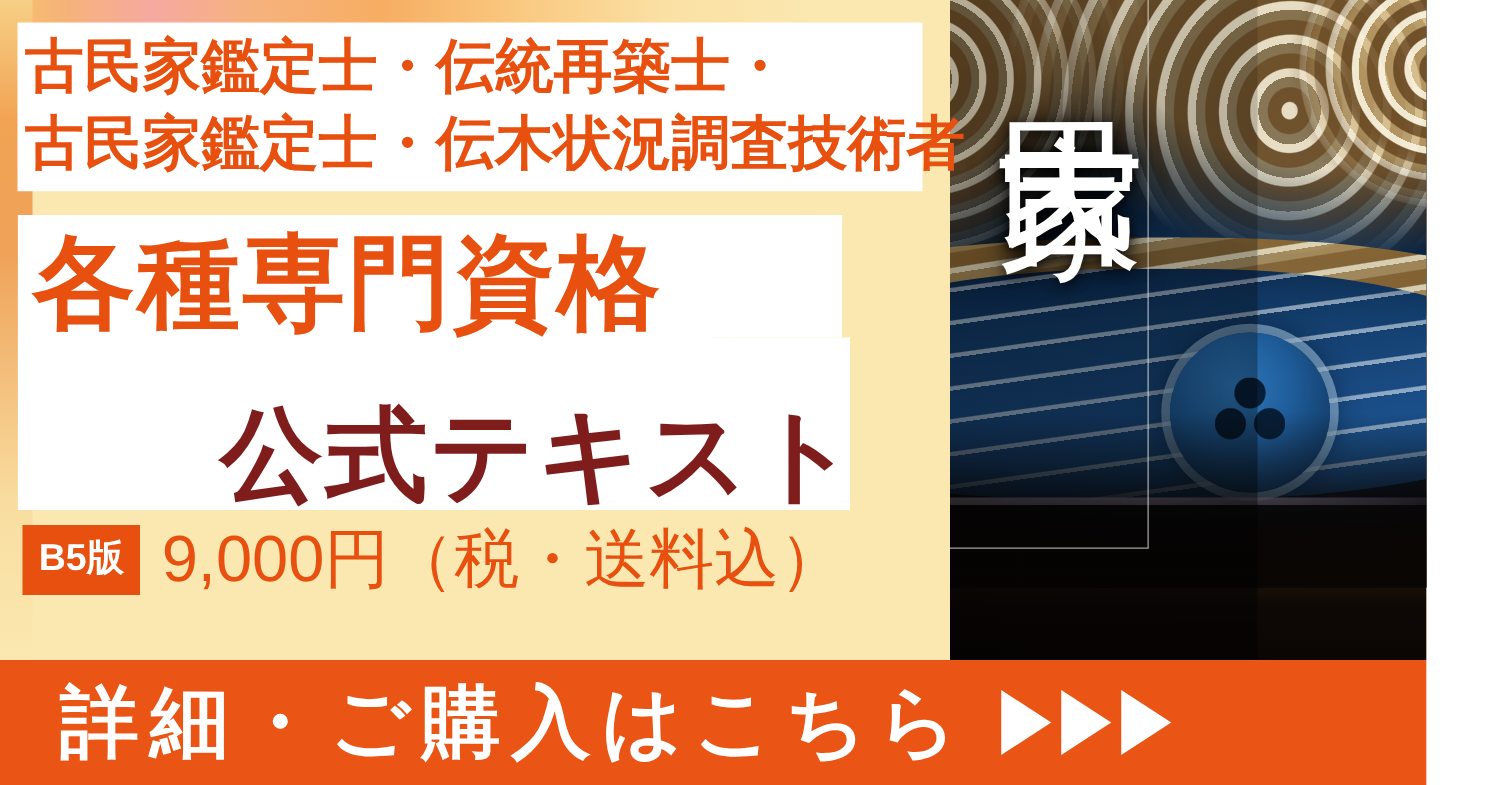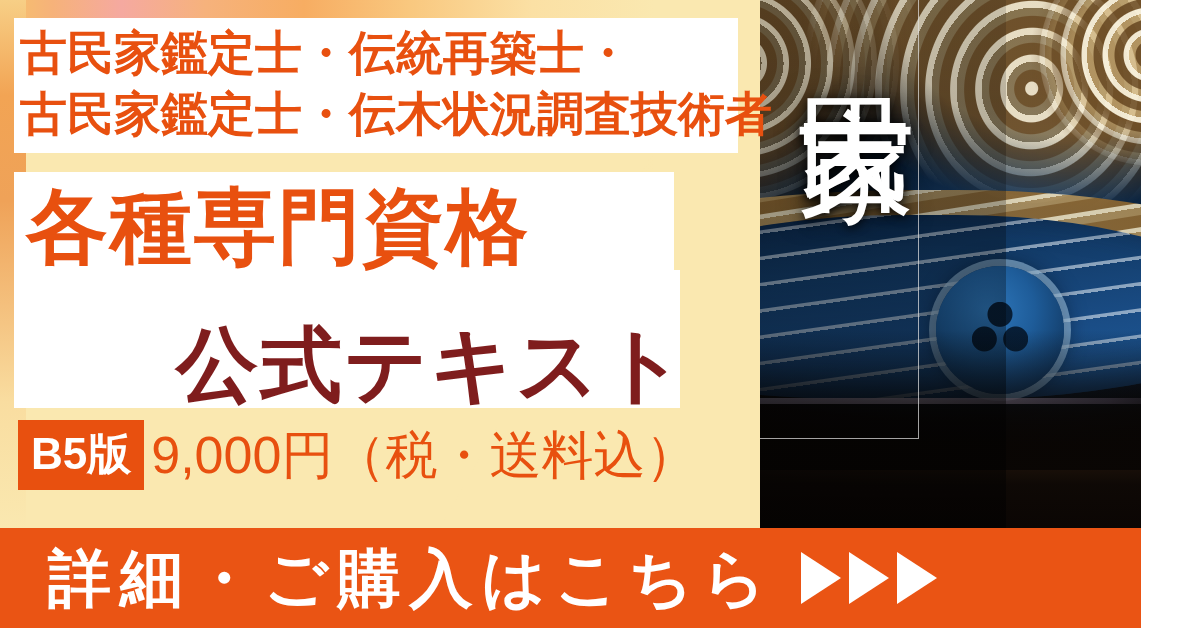--- a/index.html
+++ b/index.html
@@ -182,25 +182,25 @@
     position:absolute;left:176px;top:290px;
     color:#7f1d1d;font-size:82px;line-height:1;font-weight:700;letter-spacing:2px;
     white-space:nowrap;
     margin-top:34px;
   }
 
   
   .price-row{position:absolute;left:18px;top:420px;display:flex;align-items:center;}
   .badge-b5{
     background:#E8500F;color:#ffffff;
-    font-size:44px;font-weight:700;line-height:1;
+    font-size:30px;font-weight:700;line-height:1;
     padding:12px 13px 14px 13px;letter-spacing:0px;white-space:nowrap;
   }
   .price-text{
-    margin-left:7px;color:#E8500F;
+    margin-left:17px;color:#E8500F;
     font-size:52px;font-weight:400;line-height:1;letter-spacing:0px;white-space:nowrap;
   }
 
   
   .cta{
     position:absolute;left:0;top:528px;width:1200px;height:100px;
     background:#EA5414;
     display:flex;align-items:center;
   }
   .cta-text{

